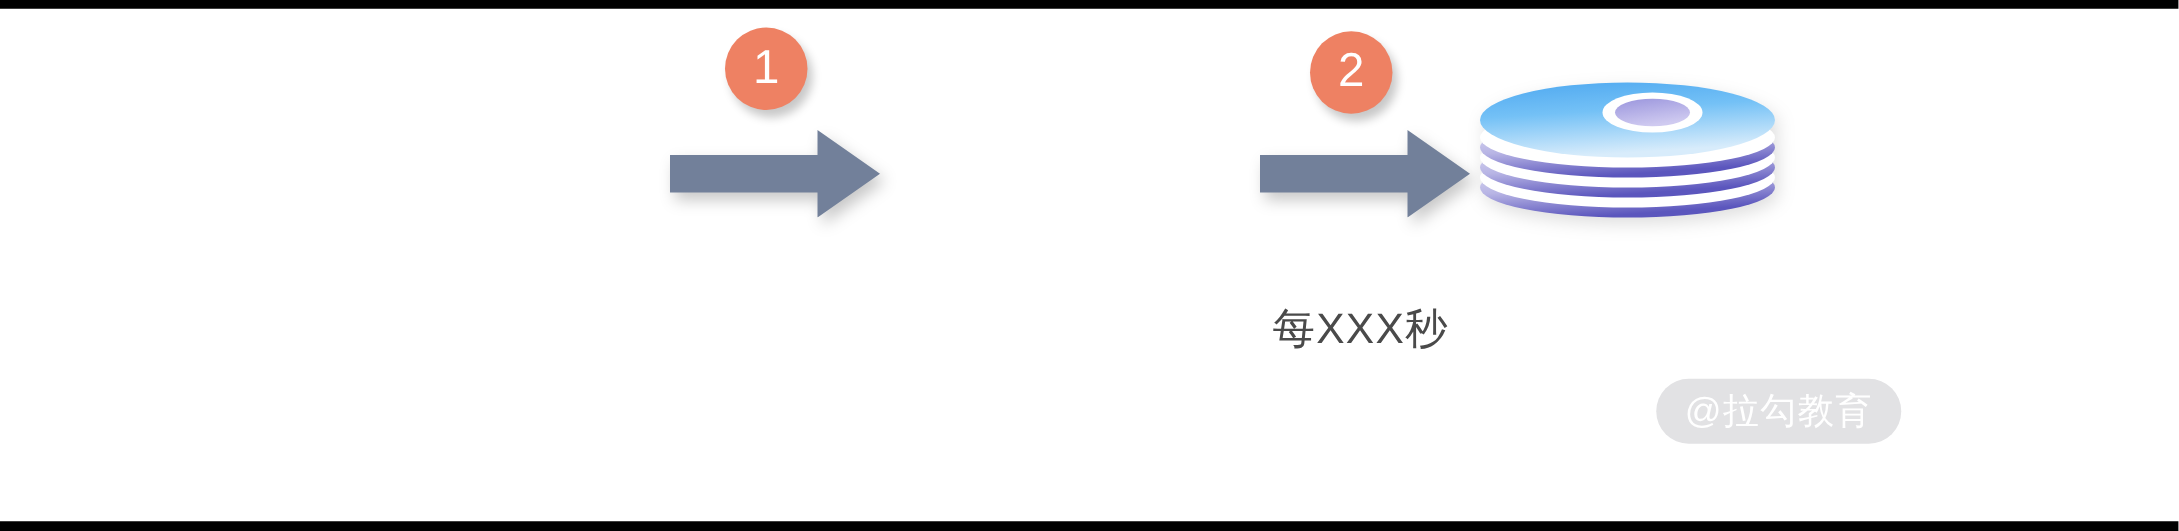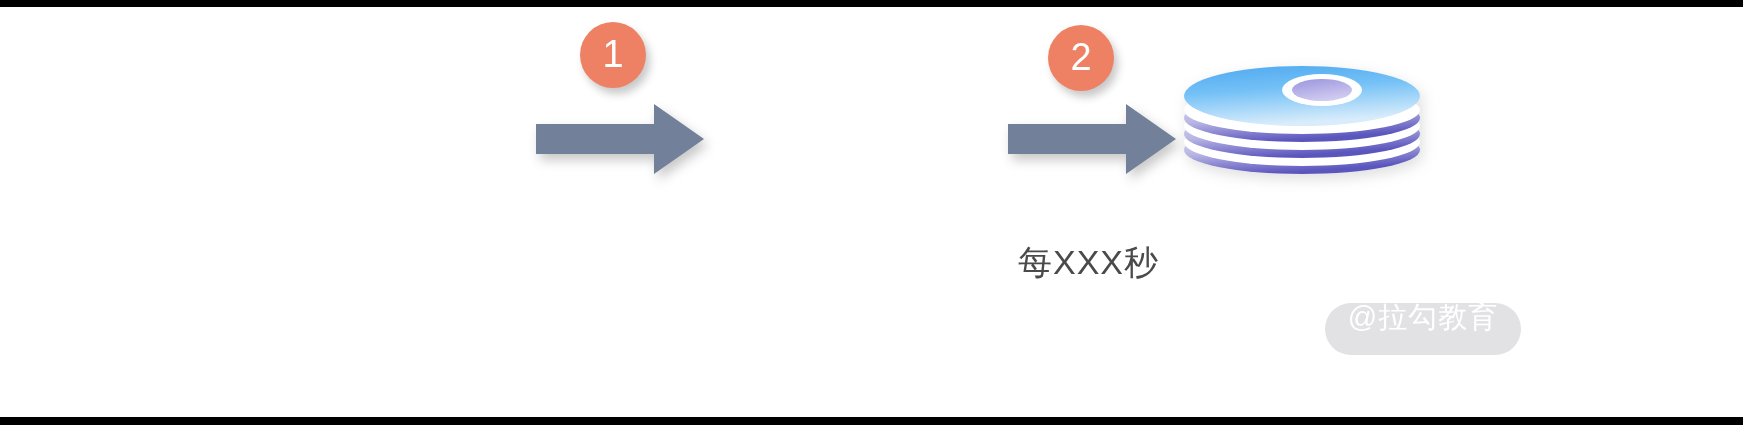--- a/index.html
+++ b/index.html
@@ -138,20 +138,21 @@
   
   #watermark {
     position: absolute;
     left: 1325px;
     top: 303px;
     width: 196px;
     height: 52px;
     background: #e2e2e4;
     border-radius: 26px;
     display: flex;
+    align-items: center;
     justify-content: center;
   }
   #watermark-text {
     color: #ffffff;
     font-size: 29px;
     line-height: 1;
     white-space: nowrap;
     letter-spacing: 1px;
   }
 </style>

